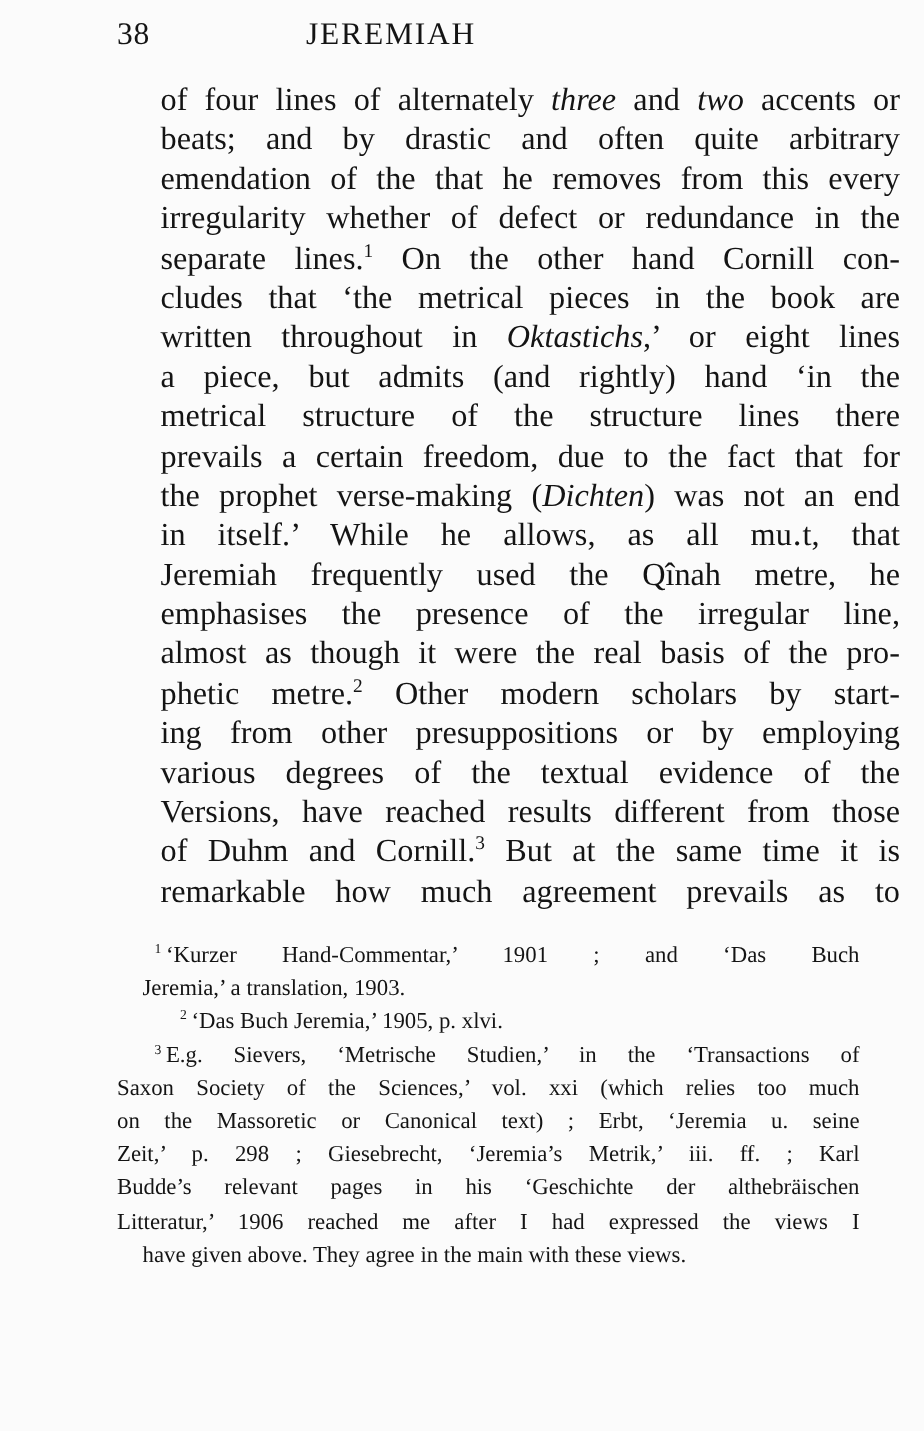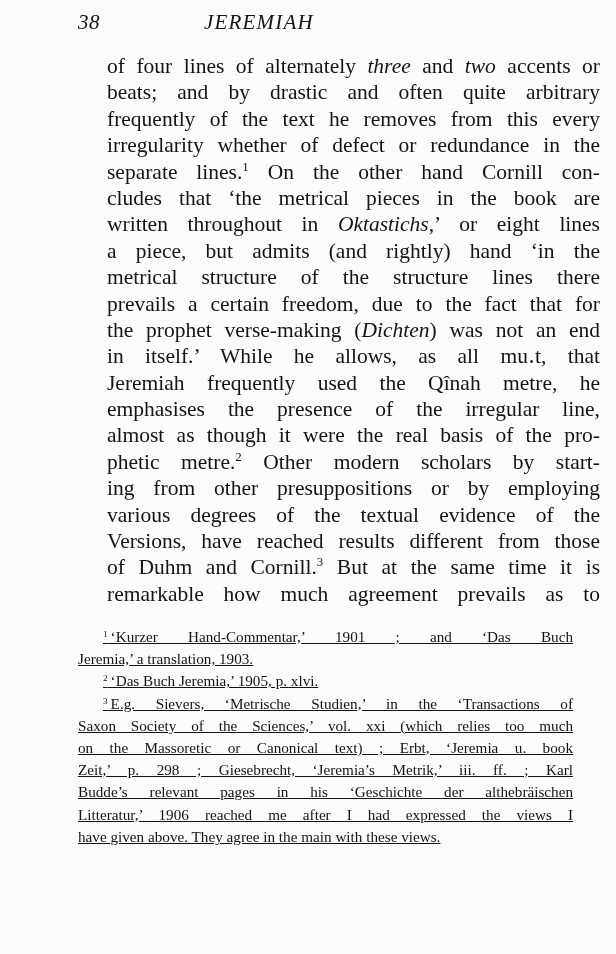--- a/index.html
+++ b/index.html
@@ -1,50 +1,50 @@
 <!DOCTYPE html>
 <html><head>
 <meta charset="utf-8">
 <style>
   html, body { margin: 0; padding: 0; }
   body {
     width: 616px; height: 954px; background: #fbfbfb; position: relative; overflow: hidden;
     font-family: "Liberation Serif", "DejaVu Serif", serif; color: #141414;
   }
-  .header { position: absolute; top: 10px; left: 78px; width: 500px; height: 30px; font-style: italic; }
+  .header { position: absolute; top: 10px; left: 78px; width: 500px; height: 30px; }
   .page-num { position: absolute; left: 0; top: 0; font-size: 21px; letter-spacing: 0.5px; }
   .running-head { position: absolute; left: 126px; top: 0; font-size: 21px; letter-spacing: 1.2px; }
   .body-text { position: absolute; top: 53px; left: 78px; width: 493px; margin-left: 29px; }
   .line {
     display: block; height: 26.4px; line-height: 26.4px; font-size: 21.5px;
     text-align: justify; text-align-last: justify; white-space: nowrap;
   }
   .footnotes { position: absolute; top: 626px; left: 78px; width: 495px; }
   .fn-line {
     display: block; height: 22.2px; line-height: 22.2px; font-size: 15.2px;
-    text-align: justify; text-align-last: justify; white-space: nowrap; text-decoration: underline;
+    text-align: justify; text-align-last: justify; white-space: nowrap;
   }
   .fn-line.indent { padding-left: 25px; }
-  .fn-line.short { text-align-last: left; }
+  .fn-line.short { text-align-last: left; margin-left: 17px; }
   .fn-line span, .line span { }
   i { font-style: italic; }
   sup { font-size: 0.6em; vertical-align: 0.6em; line-height: 0; }
 </style>
 </head>
 <body>
 
 <div class="header">
   <span class="page-num">38</span>
   <span class="running-head">JEREMIAH</span>
 </div>
 
 <div class="body-text" id="body-text">
     <div class="line"><span>of four lines of alternately </span><i>three</i><span> and </span><i>two</i><span> accents or</span></div>
     <div class="line"><span>beats; and by drastic and often quite arbitrary</span></div>
-    <div class="line"><span>frequently of the text he removes from this every</span></div>
+    <div class="line"><span>emendation of the that he removes from this every</span></div>
     <div class="line"><span>irregularity whether of defect or redundance in the</span></div>
     <div class="line"><span>separate lines.</span><sup>1</sup><span>  On the other hand Cornill con-</span></div>
     <div class="line"><span>cludes that ‘the metrical pieces in the book are</span></div>
     <div class="line"><span>written throughout in </span><i>Oktastichs</i><span>,’ or eight lines</span></div>
     <div class="line"><span>a piece, but admits (and rightly) hand ‘in the</span></div>
     <div class="line"><span>metrical structure of the structure lines there</span></div>
     <div class="line"><span>prevails a certain freedom, due to the fact that for</span></div>
     <div class="line"><span>the prophet verse-making (</span><i>Dichten</i><span>) was not an end</span></div>
     <div class="line"><span>in itself.’  While he allows, as all mu․t, that</span></div>
     <div class="line"><span>Jeremiah frequently used the Qînah metre, he</span></div>
@@ -57,18 +57,18 @@
     <div class="line"><span>of Duhm and Cornill.</span><sup>3</sup><span>  But at the same time it is</span></div>
     <div class="line"><span>remarkable how much agreement prevails as to</span></div>
   </div>
 
 <div class="footnotes" id="footnotes">
     <div class="fn-line indent"><sup>1</sup><span> ‘Kurzer Hand-Commentar,’ 1901 ; and ‘Das Buch</span></div>
     <div class="fn-line short"><span>Jeremia,’ a translation, 1903.</span></div>
     <div class="fn-line indent short"><sup>2</sup><span> ‘Das Buch Jeremia,’ 1905, p. xlvi.</span></div>
     <div class="fn-line indent"><sup>3</sup><span> E.g. Sievers, ‘Metrische Studien,’ in the ‘Transactions of</span></div>
     <div class="fn-line"><span>Saxon Society of the Sciences,’ vol. xxi (which relies too much</span></div>
-    <div class="fn-line"><span>on the Massoretic or Canonical text) ; Erbt, ‘Jeremia u. book</span></div>
+    <div class="fn-line"><span>on the Massoretic or Canonical text) ; Erbt, ‘Jeremia u. seine</span></div>
     <div class="fn-line"><span>Zeit,’ p. 298 ; Giesebrecht, ‘Jeremia’s Metrik,’ iii. ff. ; Karl</span></div>
     <div class="fn-line"><span>Budde’s relevant pages in his ‘Geschichte der althebräischen</span></div>
     <div class="fn-line"><span>Litteratur,’ 1906 reached me after I had expressed the views I</span></div>
     <div class="fn-line short"><span>have given above.   They agree in the main with these views.</span></div>
   </div>
 
 </body></html>

